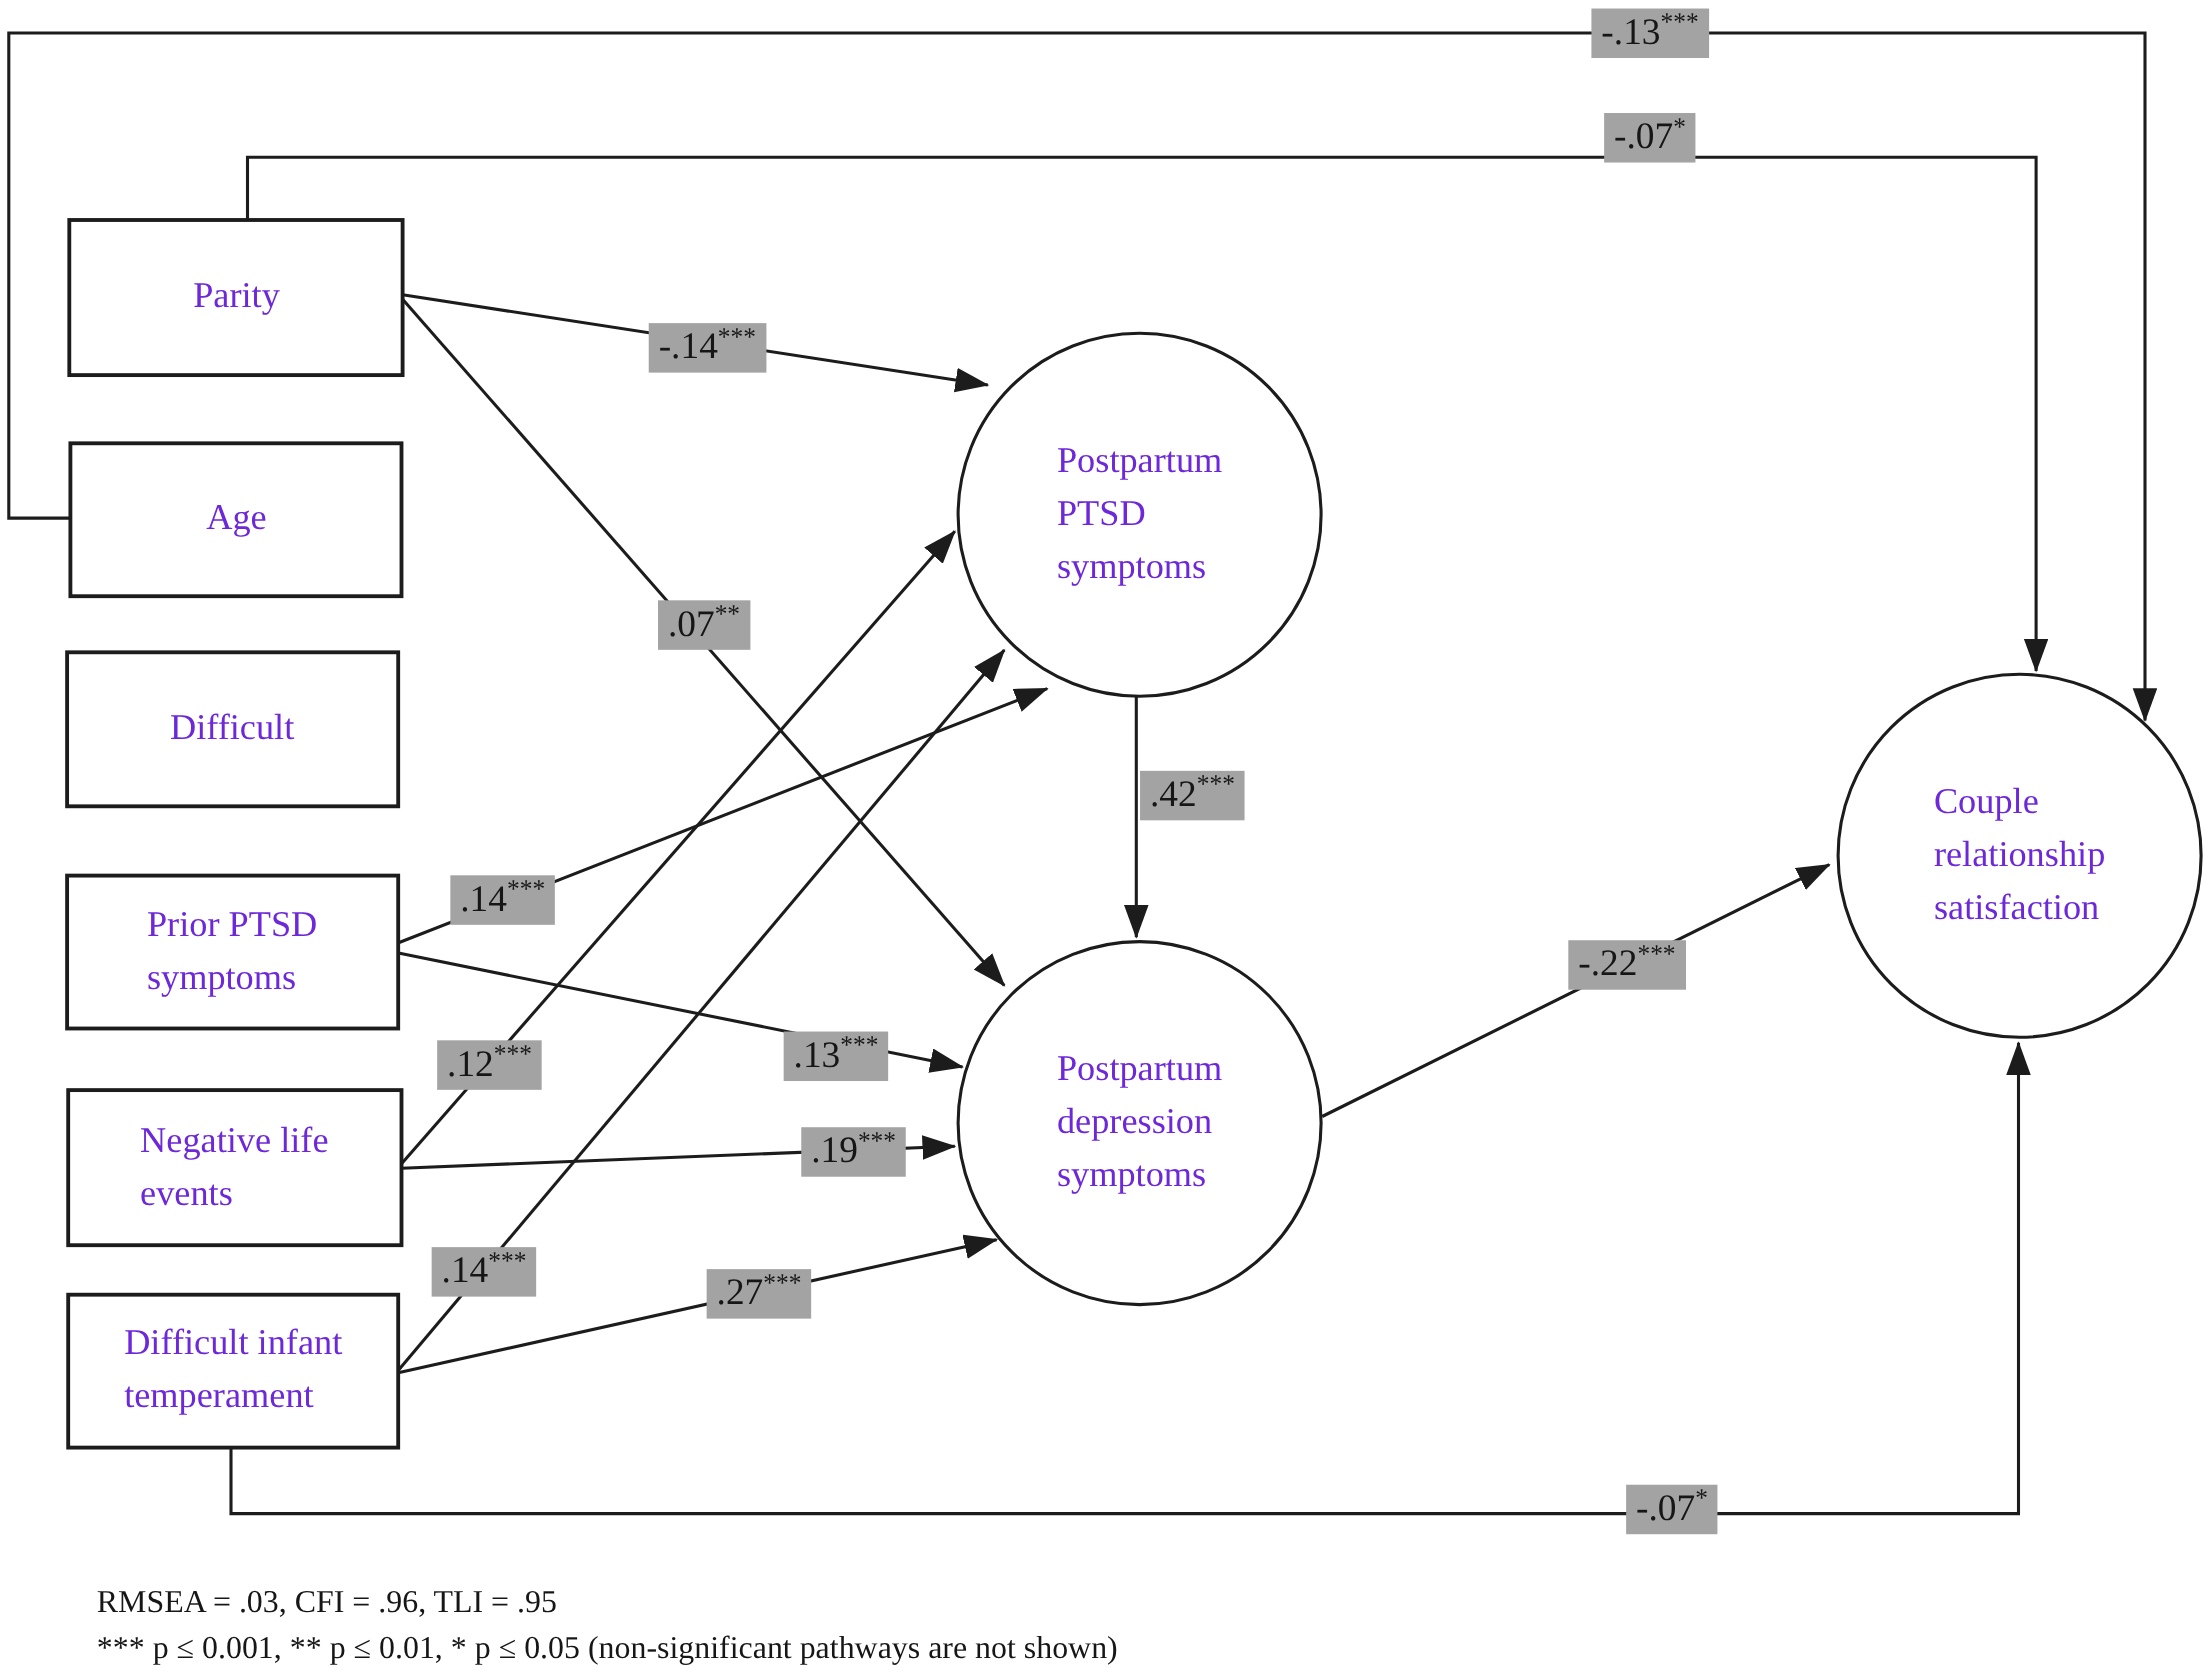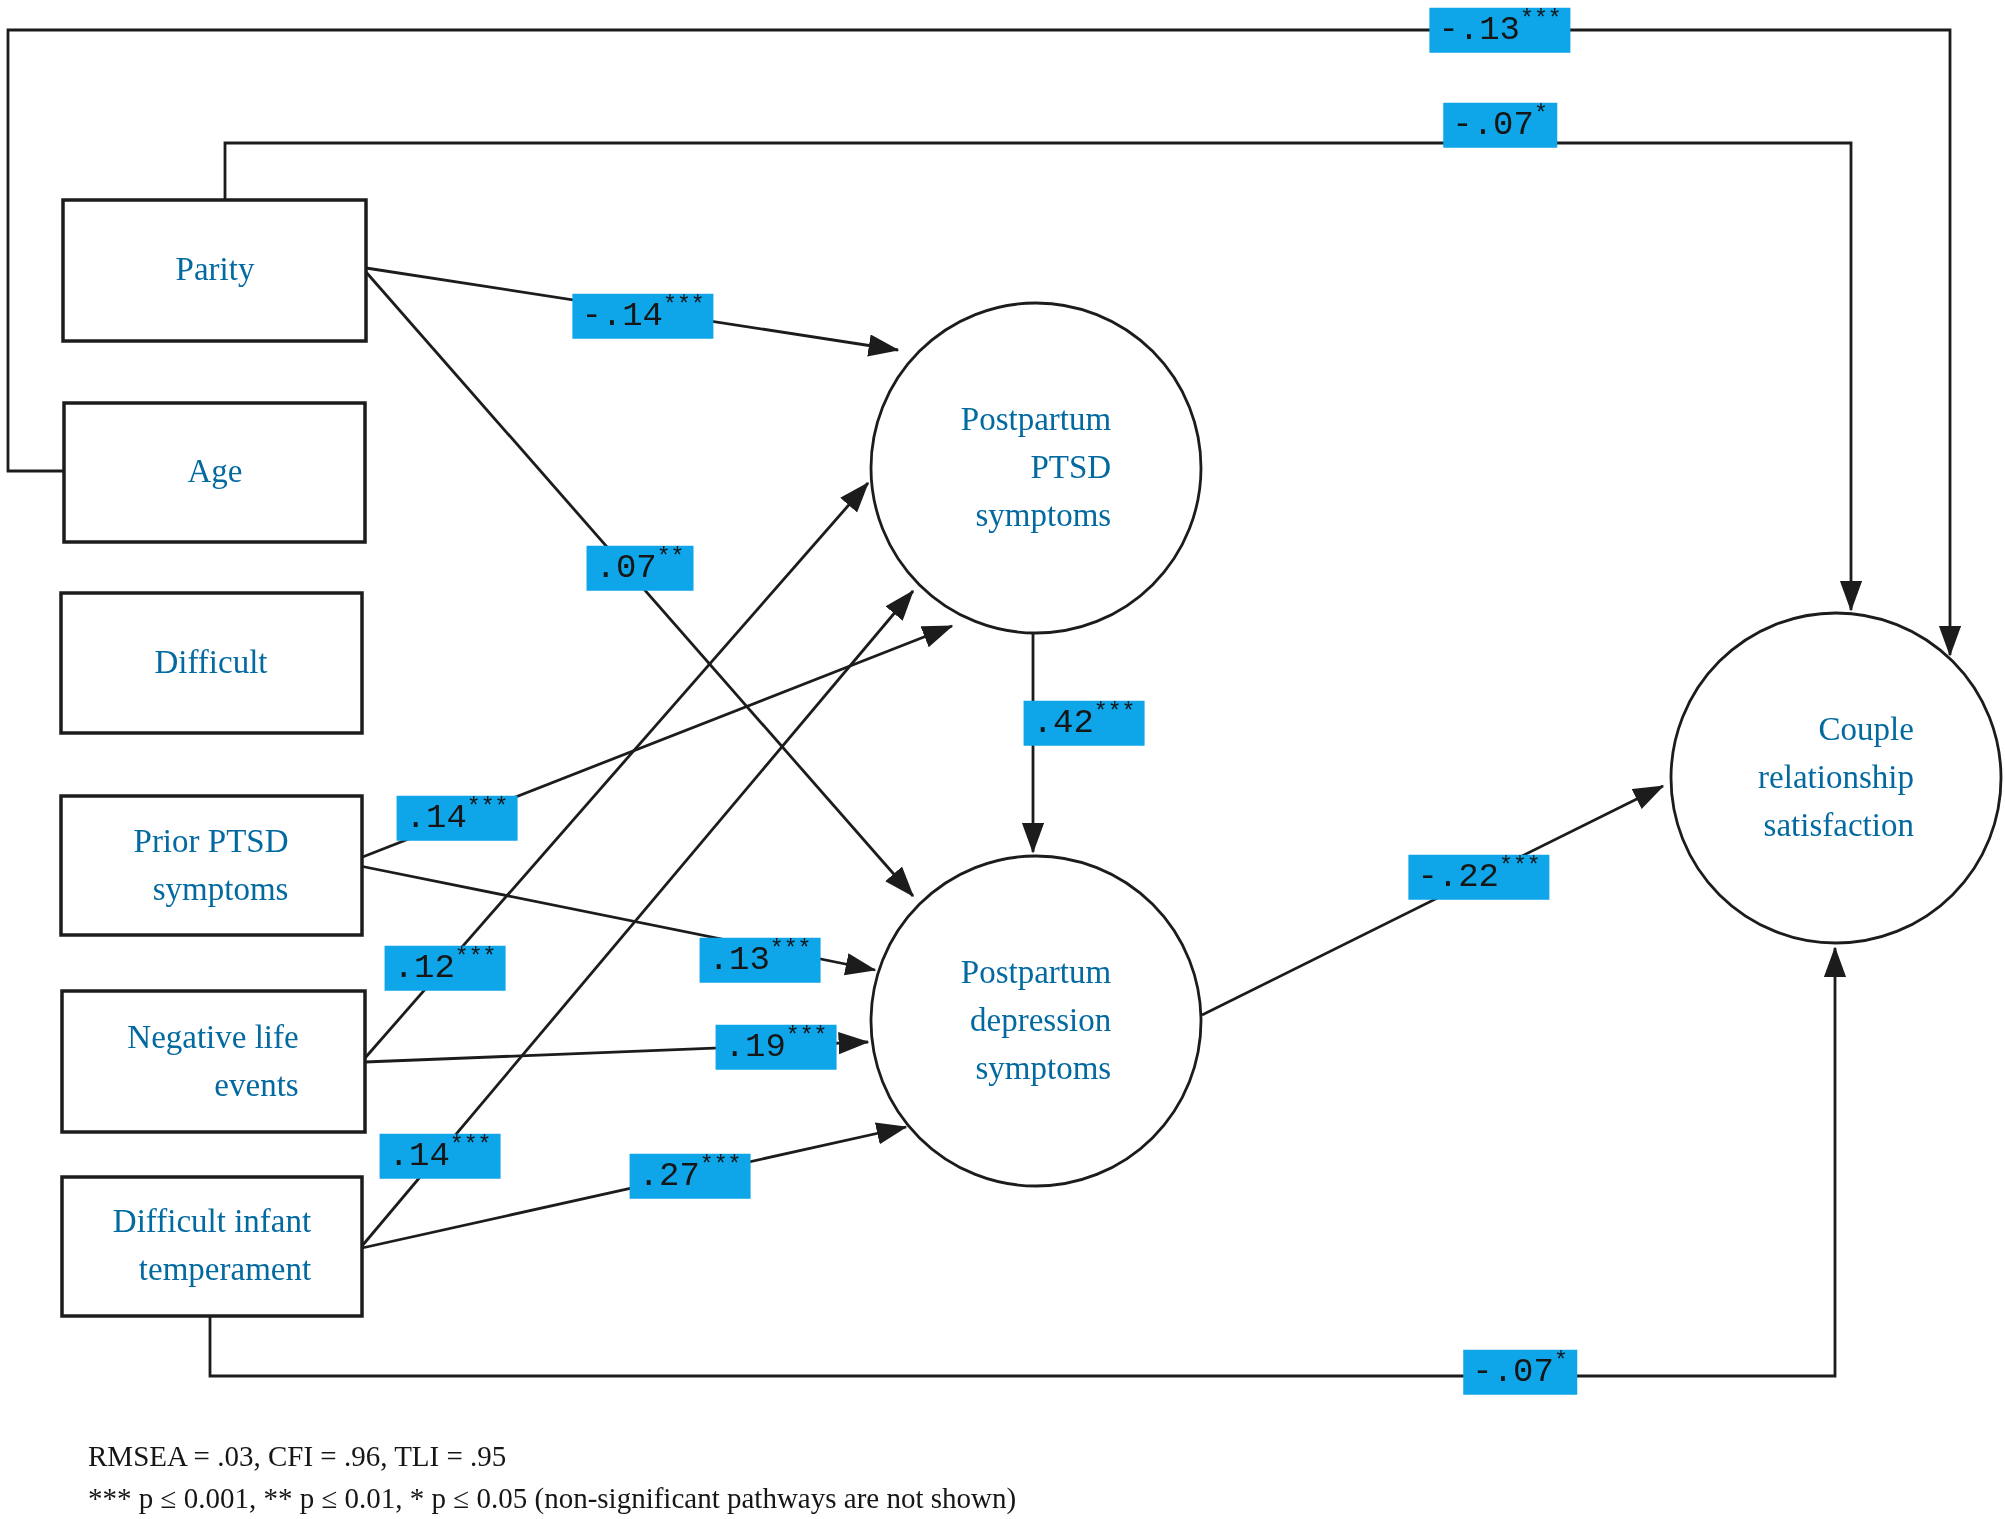--- a/index.html
+++ b/index.html
@@ -8,36 +8,35 @@
     width:2005px;height:1519px;
     background:#ffffff;
     font-family:"Liberation Serif","DejaVu Serif",serif;
     color:#161616;
     overflow:hidden;
   }
   #wires{position:absolute;left:0;top:0;width:100%;height:100%;}
   .node-label{
     position:absolute;
     transform:translate(-50%,-50%);
-    text-align:right;
+    text-align:left;
     font-size:33px;
     line-height:1.45;
     white-space:pre-line;
-    color:#0369a1;
+    color:#6d28d9;
   }
   .coef{
     position:absolute;
     transform:translate(-50%,-50%);
-    background:#0ea5e9;
+    background:#a3a3a3;
     font-size:34px;
     line-height:1.25;
     padding:1px 9px;
     white-space:nowrap;
     color:#161616;
-    font-family:Liberation Mono, monospace;
   }
   .coef sup{font-size:68%;line-height:0;}
   .note{
     position:absolute;
     font-size:29px;
     line-height:1.35;
     white-space:nowrap;
     color:#161616;
     text-align:center;
   }

